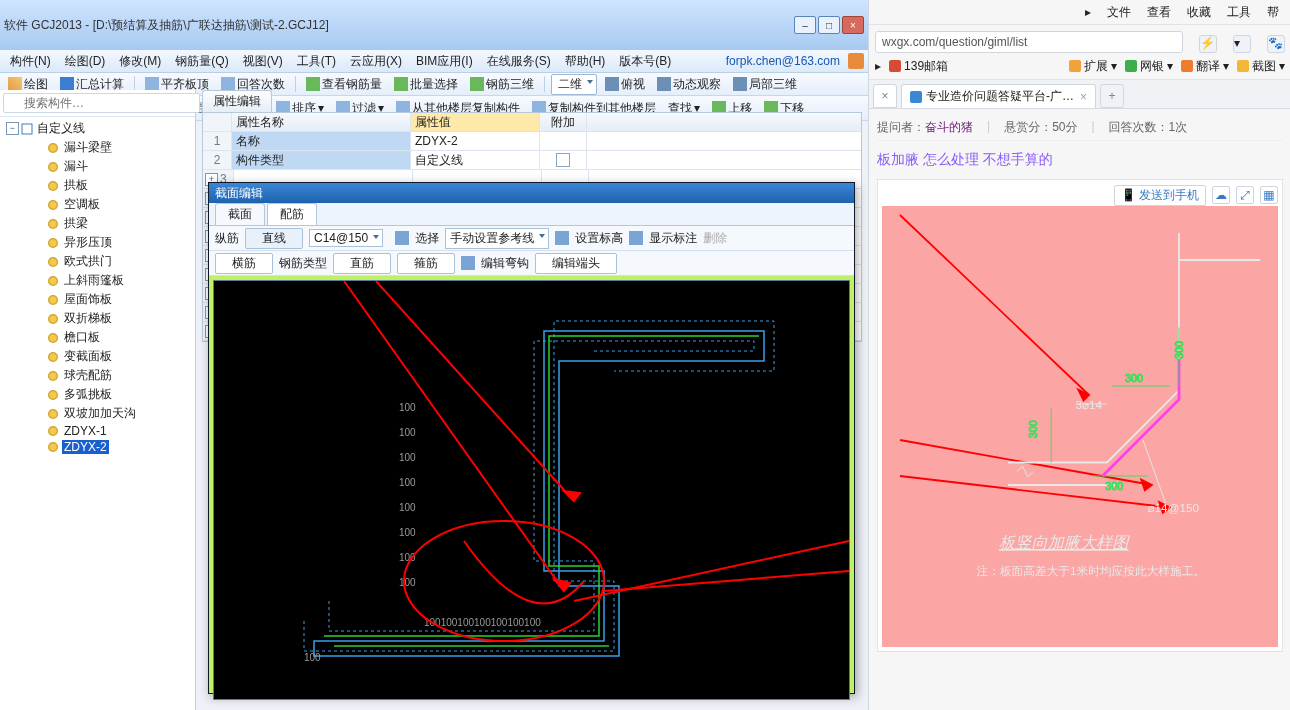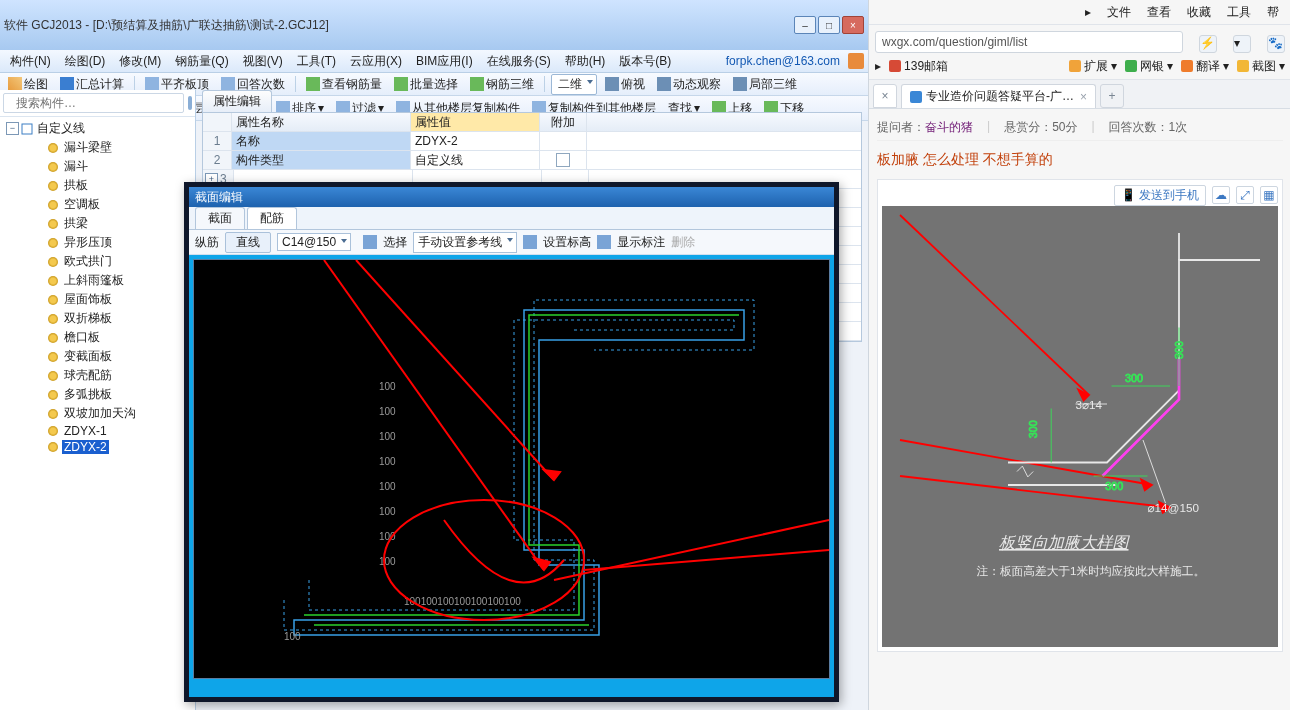--- a/index.html
+++ b/index.html
@@ -23,21 +23,21 @@
 .tb-icon.sigma{background:#3a7ed1}
 .tb-icon.doc{background:#8fb4e0}
 .tb-icon.green{background:#69b95a}
 .tb-icon.eye{background:#6c8fb5}
 .toolbar2{height:24px}
 .dropdown{border:1px solid #9cb8d6;background:#fff;padding:1px 14px 1px 6px;position:relative;border-radius:2px;font-size:12px}
 .dropdown::after{content:"";position:absolute;right:3px;top:5px;border-left:3px solid transparent;border-right:3px solid transparent;border-top:4px solid #4a6c92}
 .workspace{position:absolute;left:0;top:90px;width:868px;height:620px;display:flex}
 .tree-pane{width:195px;background:#fff;border-right:1px solid #b9cfe6;display:flex;flex-direction:column}
 .search-row{display:flex;align-items:center;padding:3px;border-bottom:1px solid #dbe5f0}
-.search-row input{flex:1;border:1px solid #cbd7e5;background:#fff;padding:2px 12px;font-size:12px;border-radius:2px}
+.search-row input{flex:1;border:1px solid #cbd7e5;background:#fff;padding:2px 20px;font-size:12px;border-radius:2px}
 .search-row .mag{width:14px;height:14px;margin-left:4px;background:#8aaed6;border-radius:2px}
 .tree{flex:1;overflow:auto;padding:2px 0}
 .tree-node{display:flex;align-items:center;padding:1px 4px 1px 6px;gap:2px;cursor:pointer}
 .tree-node .exp{width:11px;height:11px;border:1px solid #7c98b6;display:flex;align-items:center;justify-content:center;font-size:9px;line-height:1;color:#3f5e80;background:#fff}
 .tree-node .leaf-ico{width:10px;height:10px;background:radial-gradient(circle,#f4c94e 40%,#c99a1f 70%);border-radius:50%}
 .tree-node.child{padding-left:48px}
 .tree-node.child .leaf-ico{margin-right:2px}
 .tree-node .lbl{padding:0 2px}
 .tree-node.selected .lbl{background:#1a5fcf;color:#fff}
 .prop-area{flex:1;display:flex;flex-direction:column}
@@ -49,27 +49,27 @@
 .pg-row .c{display:flex;align-items:center;padding:0 4px;border-right:1px solid #dce4ee}
 .pg-row .c.name{width:170px}
 .pg-row .c.val{width:120px}
 .pg-row .c.extra{width:38px;justify-content:center}
 .pg-head{background:linear-gradient(#f6f9fe,#e5edf7)}
 .pg-head .c.val{background:#ffe9a8}
 .pg-row.data .c.name{background:#bfd8f4}
 .pg-row .chk{width:12px;height:12px;border:1px solid #8fa7bf;background:#fff}
 .pg-row .plus{width:11px;height:11px;border:1px solid #7c98b6;display:flex;align-items:center;justify-content:center;font-size:9px;margin-right:2px;background:#fff;color:#3f5e80}
 
-.modal{position:absolute;left:184px;top:182px;width:645px;height:510px;background:#0ea5e9;border:5px solid #0f172a;box-shadow:2px 3px 10px rgba(0,0,0,.35)}
+.modal{position:absolute;left:208px;top:182px;width:645px;height:510px;background:#bef264;border:1px solid #0f172a;box-shadow:2px 3px 10px rgba(0,0,0,.35)}
 .modal-title{height:20px;background:linear-gradient(#3a87d6,#1e62ae);color:#fff;display:flex;align-items:center;padding:0 6px;font-size:12px}
 .modal-tabs{height:22px;display:flex;align-items:flex-end;border-bottom:1px solid #b2c6dc;padding-left:6px;background:#eef4fb}
 .modal-tabs .mtab{padding:2px 12px;border:1px solid #b2c6dc;border-bottom:none;background:#f5f8fc;border-radius:3px 3px 0 0;margin-right:2px;cursor:pointer}
 .modal-tabs .mtab.active{background:#fff;font-weight:400}
 .modal-toolbar{height:24px;background:#f5f8fc;border-bottom:1px solid #d2dfee;display:flex;align-items:center;padding:0 6px;gap:6px;font-size:12px}
-.modal-toolbar .btn{border:1px solid #aac1da;background:#fff;padding:1px 10px;border-radius:2px;cursor:pointer}
+.modal-toolbar .btn{border:1px solid #aac1da;background:#fff;padding:1px 16px;border-radius:2px;cursor:pointer}
 .modal-toolbar .btn.toggle{background:#e8f0fa}
 .modal-toolbar .dd{border:1px solid #aac1da;background:#fff;padding:1px 14px 1px 4px;position:relative}
 .modal-toolbar .dd::after{content:"";position:absolute;right:3px;top:5px;border-left:3px solid transparent;border-right:3px solid transparent;border-top:4px solid #4a6c92}
 .modal-toolbar .tb-icon2{width:14px;height:14px;display:inline-block;background:#7aa4d6}
 .canvas{flex:1;background:#000;position:relative;margin:4px;border:1px solid #5b7ca0;height:418px}
 .canvas svg{width:100%;height:100%}
 
 .browser{position:absolute;left:868px;top:0;width:422px;height:710px;background:#f6f6f6;border-left:1px solid #cfd6de}
 .br-menu{height:24px;display:flex;align-items:center;justify-content:flex-end;gap:4px;padding:0 6px;font-size:12px;border-bottom:1px solid #e0e4ea}
 .br-menu span{padding:2px 6px;cursor:pointer}
@@ -86,26 +86,26 @@
 .dot.cam{background:#f2b736}
 .br-tabs{height:28px;display:flex;align-items:flex-end;padding-left:4px;background:#f0f2f5;border-bottom:1px solid #d7dde4}
 .br-tabs .closed-x{width:22px;height:22px;border:1px solid #d0d6de;border-radius:3px 3px 0 0;margin-right:4px;background:#fff;display:flex;align-items:center;justify-content:center;color:#7a8693;cursor:pointer}
 .br-tabs .btab{display:flex;align-items:center;gap:4px;border:1px solid #d0d6de;border-bottom:none;border-radius:3px 3px 0 0;background:#fff;padding:3px 8px;max-width:200px}
 .br-tabs .btab .fav{width:12px;height:12px;background:#3a87d6;border-radius:2px}
 .br-tabs .btab .x{color:#9aa3ae;cursor:pointer}
 .br-tabs .add{width:22px;height:22px;border:1px solid #d0d6de;border-radius:3px;margin-left:4px;display:flex;align-items:center;justify-content:center;color:#7a8693;cursor:pointer}
 .page{padding:6px 8px}
 .meta-row{font-size:12px;color:#666;display:flex;gap:14px;padding:4px 0;border-bottom:1px solid #eee}
 .meta-row a{color:#701a75;text-decoration:none}
-.q-title{font-size:14px;color:#c2410c;padding:10px 0}
+.q-title{font-size:14px;color:#8b5cf6;padding:10px 0}
 .img-card{position:relative;background:#fff;border:1px solid #e0e4ea;padding:4px}
 .img-card .img-tools{height:22px;display:flex;align-items:center;justify-content:flex-end;gap:6px;font-size:12px;color:#3c78c2}
 .img-card .img-tools .ibtn{border:1px solid #cdd6e0;padding:1px 6px;border-radius:2px;cursor:pointer;display:flex;align-items:center;gap:3px}
 .img-card .img-tools .sq{width:16px;height:16px;border:1px solid #cdd6e0;border-radius:2px;display:flex;align-items:center;justify-content:center}
-.drawing{background:#737373;height:441px;position:relative}
+.drawing{background:#fca5a5;height:441px;position:relative}
 .drawing svg{width:100%;height:100%}
 .ann-line{stroke:#ff0000;stroke-width:2;fill:none}
 .ann-arrow{stroke:#ff0000;stroke-width:2;fill:#ff0000}
 </style>
 </head>
 <body>
 <div class="root">
 
 <div class="app">
 
@@ -429,20 +429,29 @@
       <span class="sep"></span>
       <i class="tb-icon2"></i>
       <span>选择</span>
       <span class="dd">手动设置参考线</span>
       <i class="tb-icon2"></i>
       <span>设置标高</span>
       <i class="tb-icon2"></i>
       <span>显示标注</span>
       <span style="color:#aaa">删除</span>
     </div>
+    <div class="modal-toolbar">
+      <span class="btn">横筋</span>
+      <span>钢筋类型</span>
+      <span class="btn">直筋</span>
+      <span class="btn">箍筋</span>
+      <i class="tb-icon2"></i>
+      <span>编辑弯钩</span>
+      <span class="btn">编辑端头</span>
+    </div>
     <div class="canvas">
       <svg viewBox="0 0 635 418">
 
         <g stroke="#39a0e6" stroke-width="1" stroke-dasharray="3 3" fill="none">
           <path d="M90 340 L90 370 L400 370 L400 300 L340 300 L340 40 L560 40 L560 90 L400 90"></path>
           <path d="M115 320 L115 350 L380 350 L380 280 L320 280 L320 60 L540 60 L540 70 L380 70"></path>
         </g>
 
         <g stroke="#39a0e6" stroke-width="1.5" fill="none">
           <path d="M100 360 L390 360 L390 290 L330 290 L330 50 L550 50 L550 80 L345 80 L345 305 L405 305 L405 375 L100 375 Z"></path>

